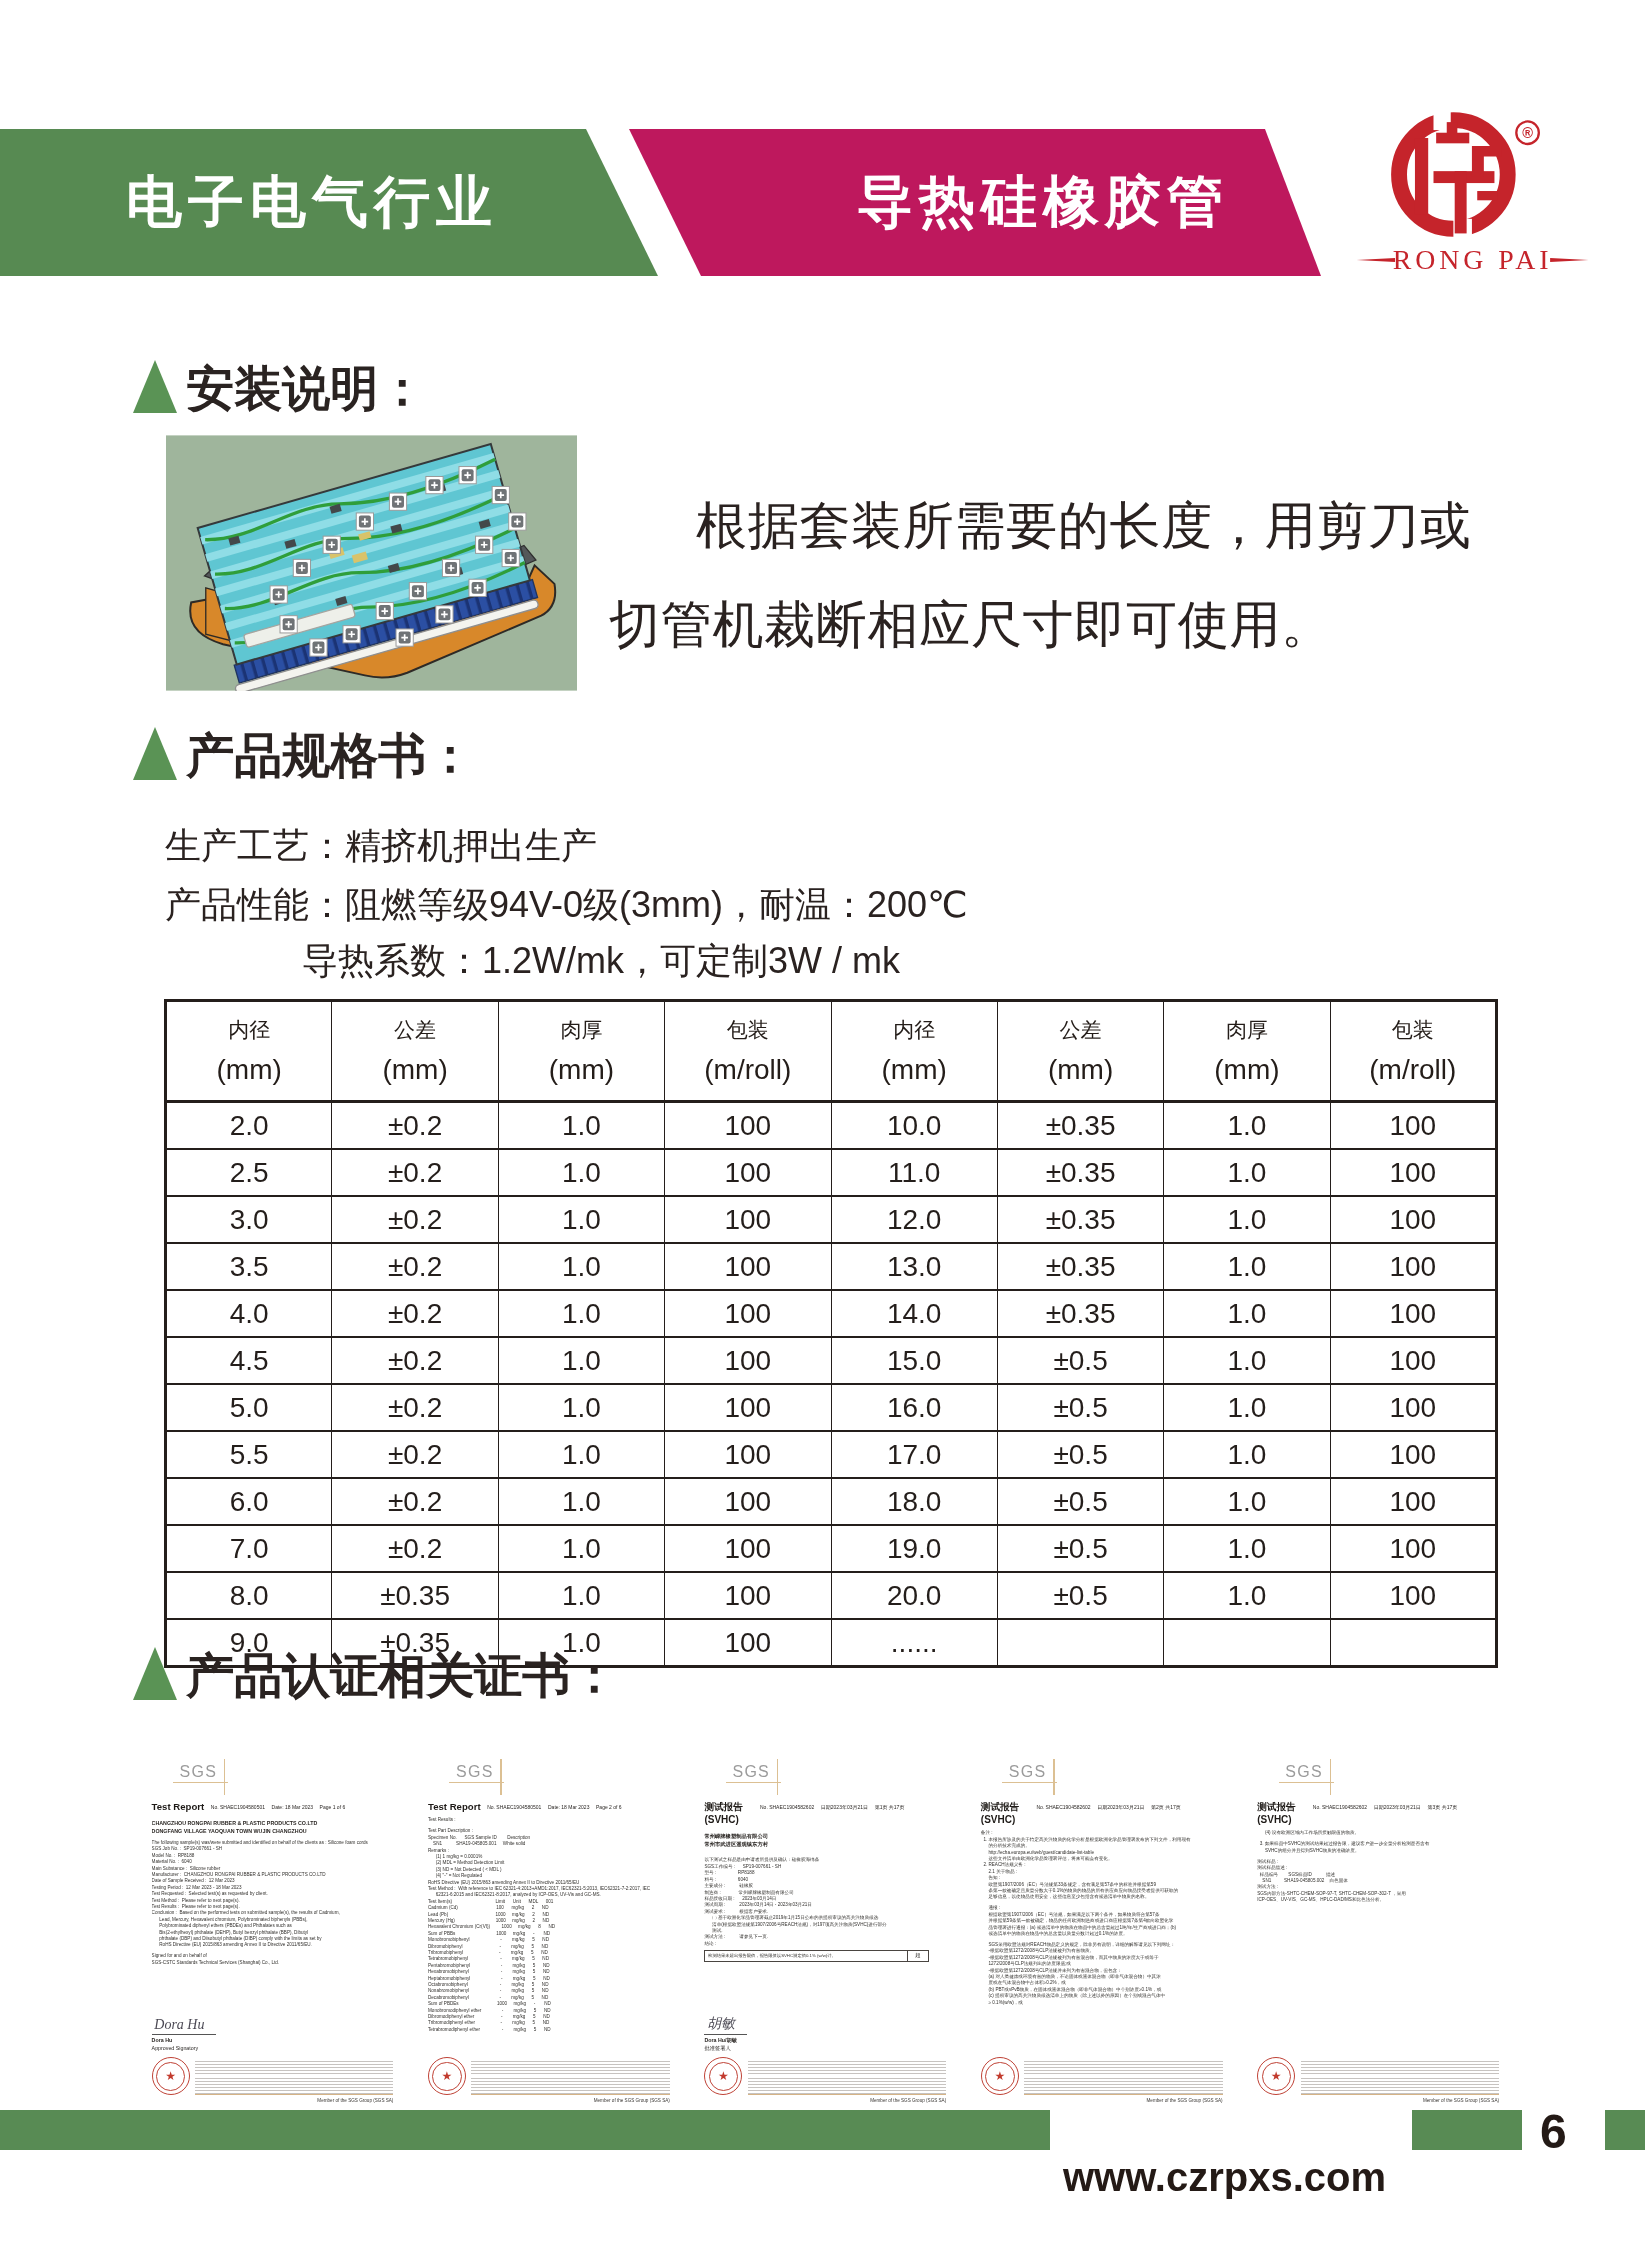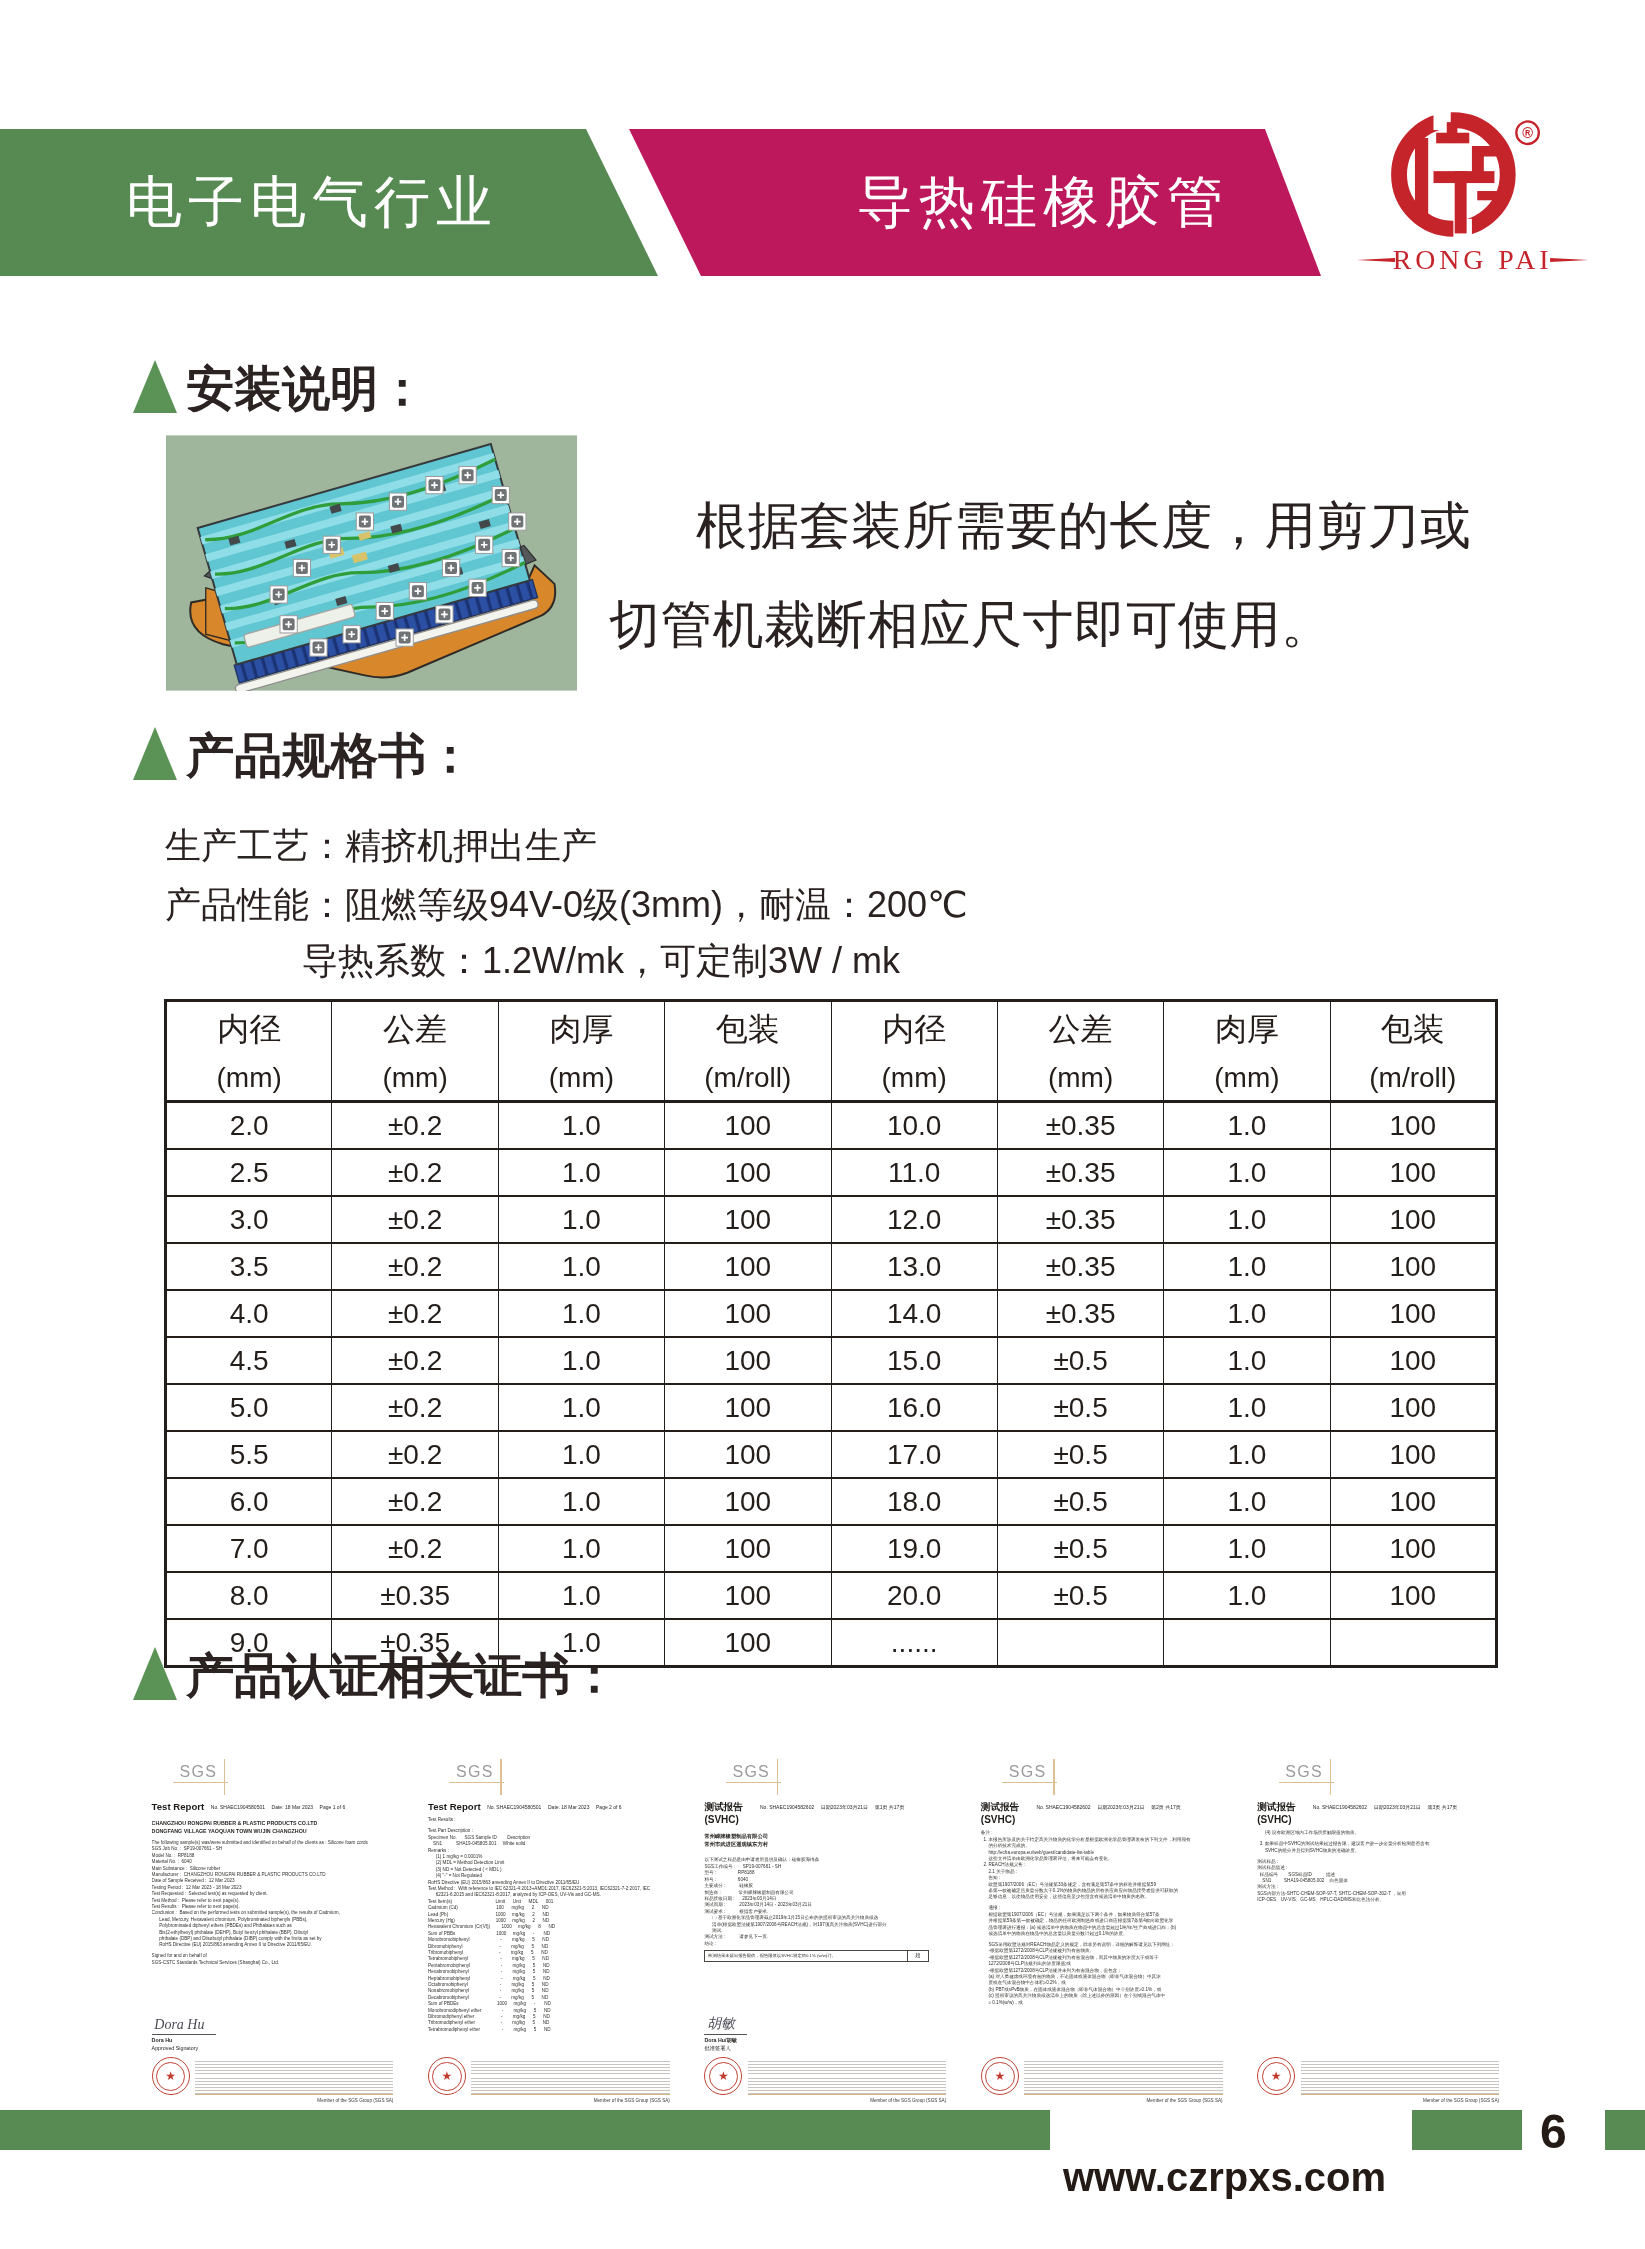--- a/index.html
+++ b/index.html
@@ -7,21 +7,21 @@
         font-family:"Liberation Sans","DejaVu Sans",sans-serif;color:#241d19;}
 
   
   .banner{position:absolute;top:129px;height:147px;display:flex;align-items:center;}
   .banner-dark{left:0;width:664px;background:#578a52;
        clip-path:polygon(0 0,586px 0,658px 100%,0 100%);}
   .banner-dark .banner-text{margin-left:126px;}
   .banner-light{left:629px;width:730px;background:#be185d;
        clip-path:polygon(0 0,636px 0,692px 100%,72px 100%);}
   .banner-light .banner-text{margin-left:228px;}
-  .banner-text{font-size:56px;font-weight:400;color:#ffffff;letter-spacing:6px;white-space:nowrap;}
+  .banner-text{font-size:56px;font-weight:700;color:#ffffff;letter-spacing:6px;white-space:nowrap;}
 
   
   .logo{position:absolute;left:1354px;top:106px;width:265px;height:176px;}
 
   
   .section-title{position:absolute;display:flex;align-items:flex-end;}
   .tri{width:0;height:0;border-left:22px solid transparent;border-right:22px solid transparent;
        border-bottom:53px solid #5a9355;margin-right:9.3px;margin-bottom:2.7px;}
   .section-title .t{font-size:48px;font-weight:800;color:#2a2321;line-height:1.1;white-space:nowrap;}
 
@@ -37,21 +37,21 @@
   #spec2{left:165px;top:881px;}
   #spec3{left:302px;top:937px;}
 
   
   table.spec{position:absolute;left:164px;top:999px;width:1334px;table-layout:fixed;
        border-collapse:collapse;border:3.3px solid #241e1b;background:#fff;}
   table.spec th{border:1.3px solid #241e1b;border-bottom:3.3px solid #241e1b;height:98px;
        font-weight:400;vertical-align:middle;padding:0;}
   table.spec td{border:1.3px solid #241e1b;border-top:2.7px solid #241e1b;height:43px;
        text-align:center;vertical-align:middle;font-size:28px;color:#241e1b;}
-  table.spec .h-name{font-size:32px;text-align:center;margin-bottom:10.6px;}
+  table.spec .h-name{font-size:21px;text-align:center;margin-bottom:10.6px;}
   table.spec .h-unit{font-size:28px;text-align:center;}
 
   
   #certs{position:absolute;left:141px;top:1752px;width:1366px;height:355px;display:flex;gap:16px;}
   .cert{flex:1;display:flex;flex-direction:column;background:#fff;padding:12px 8px 4px 10.6px;
         box-sizing:border-box;overflow:hidden;}
   .sgs-wrap{margin-left:28px;height:29px;}
   .sgs{position:relative;display:inline-block;font-size:16px;font-weight:400;color:#9b9b9b;
        letter-spacing:1.3px;line-height:1;}
   .sgs::after{content:"";position:absolute;left:-6.6px;right:-10.6px;bottom:-3.3px;height:1.3px;background:#dcc093;}

